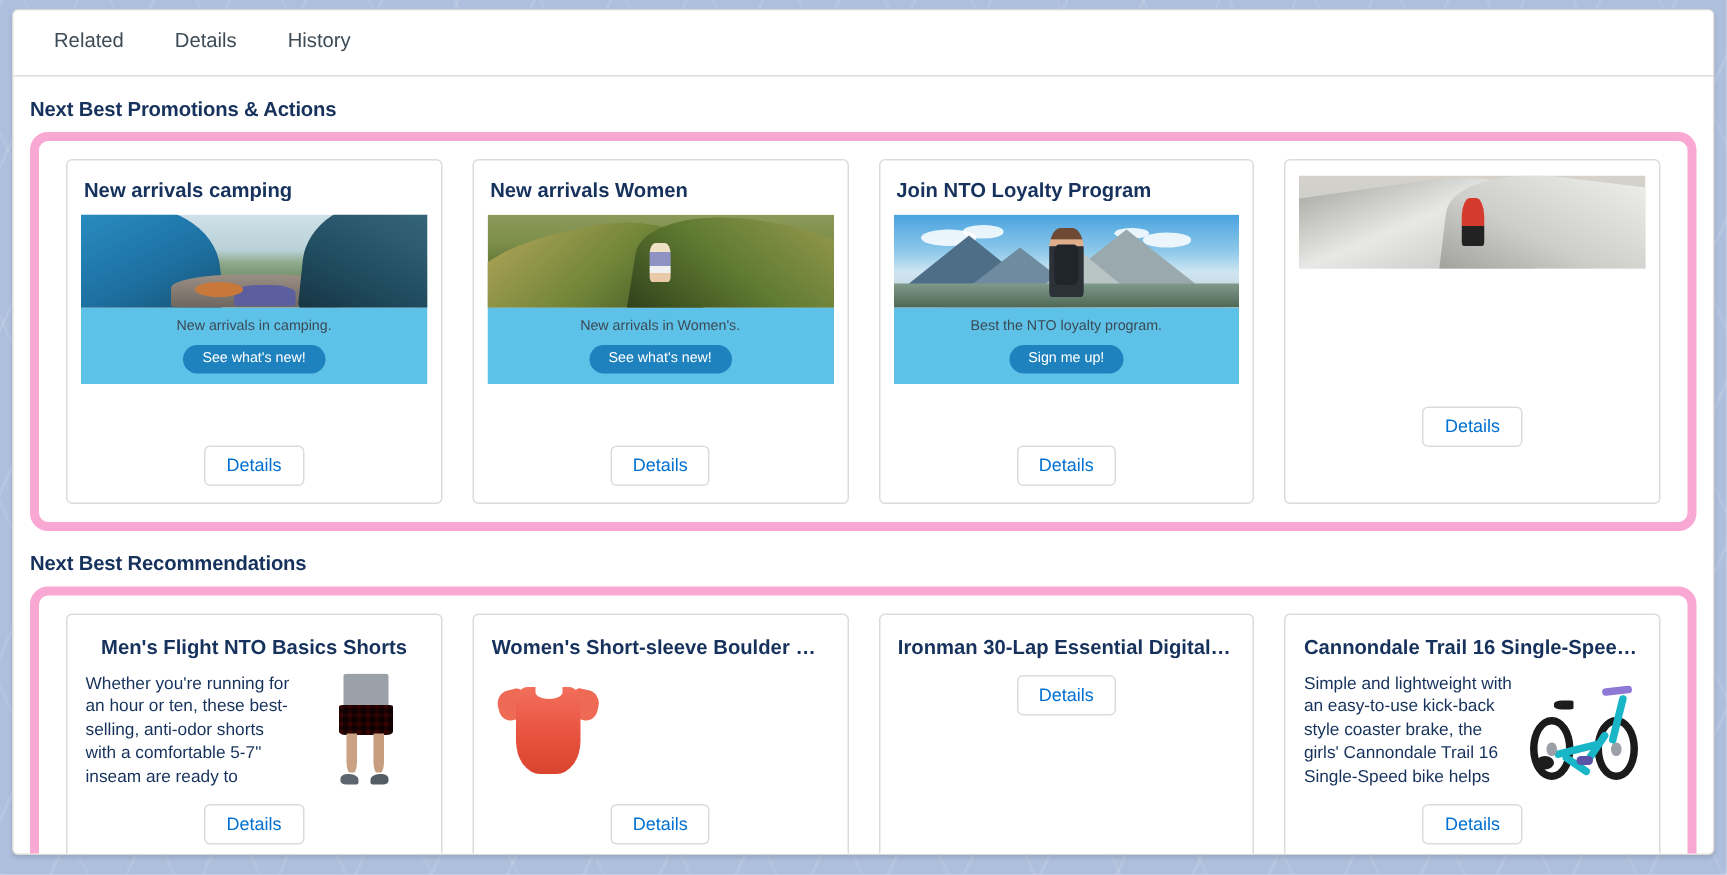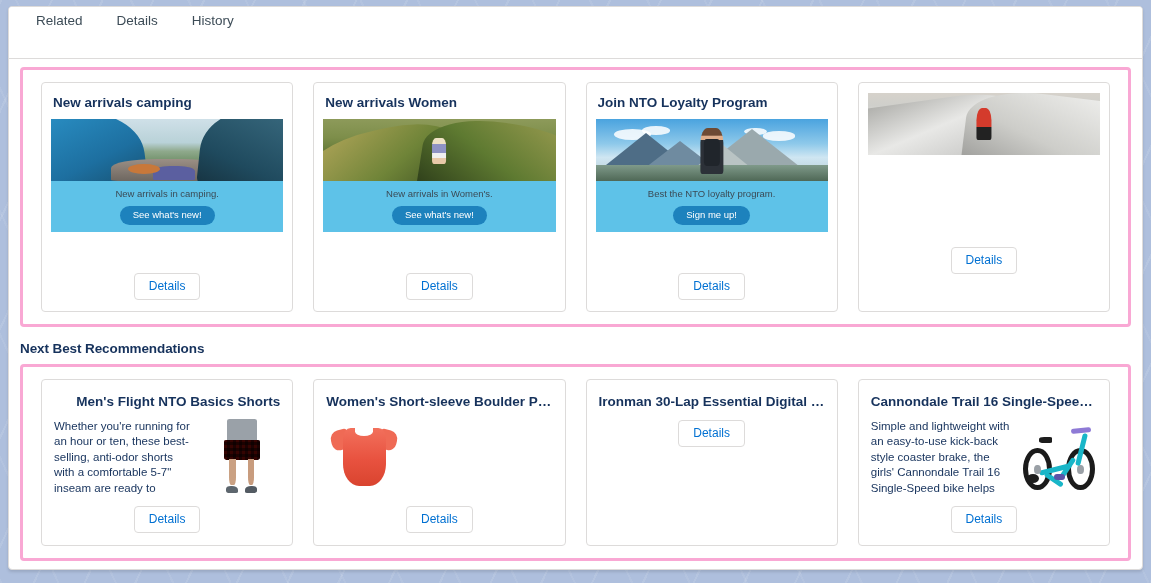--- a/index.html
+++ b/index.html
@@ -29,22 +29,22 @@
     background: #ffffff;
     border: 1px solid #dddbda;
     border-radius: 4px;
     box-shadow: 0 2px 3px rgba(0,0,0,0.12);
     overflow: hidden;
   }
 
   
   .tabbar {
     display: flex;
-    align-items: flex-start;
-    height: 52px;
+    align-items: center;
+    height: 44px;
     padding: 0 10px;
     border-bottom: 1px solid #dddbda;
     background: #fff;
   }
   .tab {
     position: relative;
     padding: 6px 17px 11px 17px;
     font-size: 13.5px;
     color: #3d4c57;
     cursor: pointer;
@@ -67,22 +67,22 @@
   
   .section-title {
     font-size: 13.5px;
     font-weight: bold;
     color: #16325c;
     margin: 14px 0 7px 11px;
     letter-spacing: -0.1px;
   }
   .panel {
     margin: 8px 11px;
-    border: 3px solid #f9a8d4;
-    border-radius: 4px;
+    border: 6px solid #f9a8d4;
+    border-radius: 12px;
     background: #fff;
     padding: 12px 8px;
   }
   .row {
     display: flex;
     gap: 0;
   }
 
   
   .promo-card {
@@ -157,21 +157,21 @@
     border: 1px solid #dddbda;
     border-radius: 4px;
     background: #fff;
     padding: 11px 12px 12px 12px;
     min-width: 0;
   }
   .rec-title {
     font-size: 13.5px;
     font-weight: bold;
     color: #16325c;
-    text-align: right;
+    text-align: center;
     margin: 3px 0 10px 0;
     white-space: nowrap;
     overflow: hidden;
     text-overflow: ellipsis;
   }
   .rec-body {
     display: flex;
     gap: 8px;
     height: 76px;
     overflow: hidden;
@@ -314,20 +314,21 @@
 <div class="backdrop"></div>
 
 <div class="app-card">
 
   <div class="tabbar">
     <div class="tab">Related</div>
     <div class="tab">Details</div>
     <div class="tab">History</div>
   </div>
 
+  <div class="section-title">Next Best Promotions &amp; Actions</div>
 
   <div class="panel">
     <div class="row">
 
       <div class="promo-card">
         <div class="promo-title">New arrivals camping</div>
         <div class="promo-banner">
           <div class="promo-photo">
             <div class="sc sc-camp">
               <div class="camp-gear"></div>

